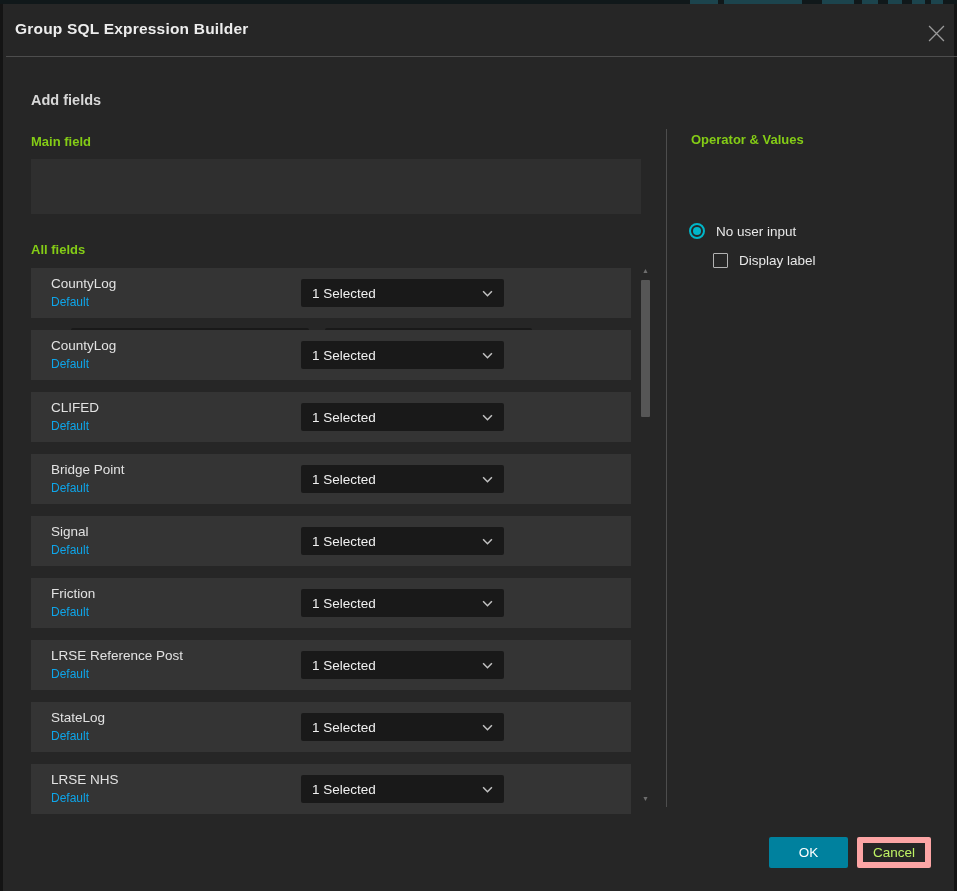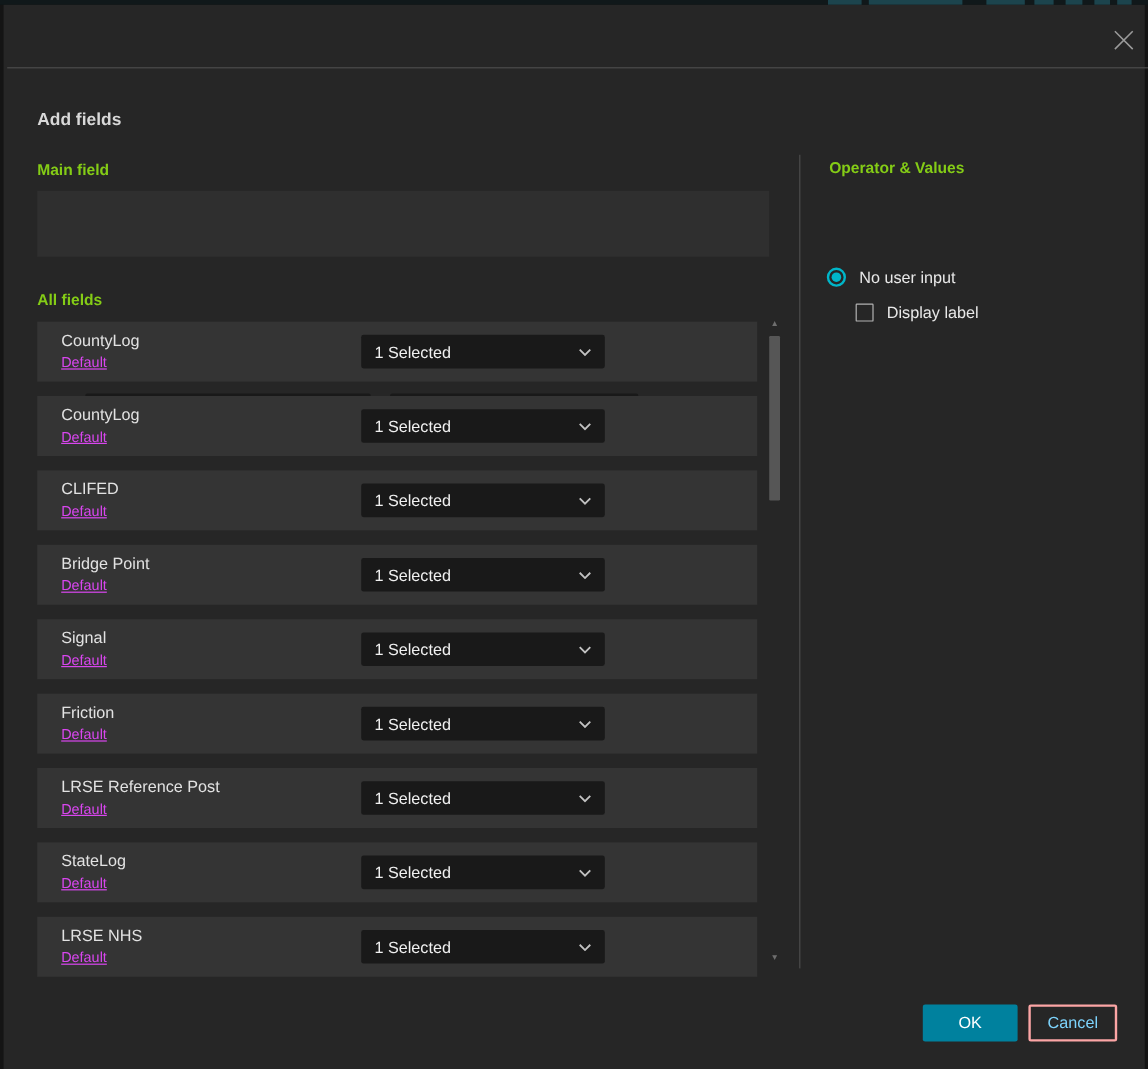--- a/index.html
+++ b/index.html
@@ -46,21 +46,21 @@
 
   
   .mainfield-box { position:absolute; left:28px; top:155px; width:610px; height:55px; background:#2f2f2f; }
   .dd-layer { left:40px;  top:169px; width:238px; height:28px; }
   .dd-field { left:294px; top:169px; width:207px; height:28px; gap:8px; }
 
   
   .rows { position:absolute; left:28px; top:264px; width:600px; display:flex; flex-direction:column; gap:12px; }
   .row { position:relative; height:50px; background:#343434; flex:none; }
   .row-name { position:absolute; left:20px; top:8px; font-size:13.5px; color:#e2e2e2; }
-  .row-sub  { position:absolute; left:20px; top:27px; font-size:12px; color:#d946ef;text-decoration:underline; }
+  .row-sub  { position:absolute; left:20px; top:27px; font-size:12px; color:#0ea5e9; }
   .row-dd   { left:270px; top:11px; width:203px; height:28px; }
 
   
   .scrollbar { position:absolute; left:637px; top:262px; width:11px; height:540px; }
   .sb-arrow { position:absolute; left:1px; width:9px; height:6px; color:#6e6e6e; font-size:7px; line-height:6px; text-align:center; }
   .sb-up { top:2px; } .sb-down { top:530px; }
   .sb-thumb { position:absolute; left:1px; top:14px; width:9px; height:137px; background:#565656; border-radius:1px; }
 
   .v-divider { position:absolute; left:663px; top:125px; width:1px; height:678px; background:#4d4d4d; }
 
@@ -75,41 +75,42 @@
   .radio-label, .checkbox-label { font-size:13.5px; color:#e8e8e8; }
   .checkbox-row { position:absolute; left:710px; top:249px; display:flex; align-items:center; gap:11px; cursor:pointer; }
   .checkbox-box { width:15px; height:15px; border:1.5px solid #b2b2b2; border-radius:1px; background:transparent; flex:none; }
 
   
   .btn {
     position:absolute; top:833px; height:31px; display:flex; align-items:center; justify-content:center;
     font-size:13.5px; border-radius:2px; cursor:pointer;
   }
   .btn-ok { left:766px; width:79px; background:var(--ok-button,#00819e); color:#ffffff; }
-  .btn-cancel { left:854px; width:74px; background:transparent; border:2px solid #fca5a5; color:#7dd3fc; }
+  .btn-cancel { left:854px; width:74px; background:transparent; border:6px solid #fca5a5; color:#bef264; }
 
   svg { display:block; }
 </style>
 </head>
 <body>
 
 <div id="screen">
 
   <div class="backdrop-strip">
     <div class="bg-frag f1"></div>
     <div class="bg-frag f2"></div>
     <div class="bg-frag f3"></div>
     <div class="bg-frag f4"></div>
     <div class="bg-frag f5"></div>
     <div class="bg-frag f6"></div>
     <div class="bg-frag f7"></div>
   </div>
 
   <div class="modal">
 
+    <div class="hdr-title">Group SQL Expression Builder</div>
     <div class="close-btn">
       <svg width="17" height="17" viewBox="0 0 16 16">
         <path d="M1 1 L15 15 M15 1 L1 15" stroke="#9a9a9a" stroke-width="1.2" fill="none"></path>
       </svg>
     </div>
     <div class="hdr-divider"></div>
 
     <div class="section-heading">Add fields</div>
 
     <div class="sub-label lbl-mainfield">Main field</div>

